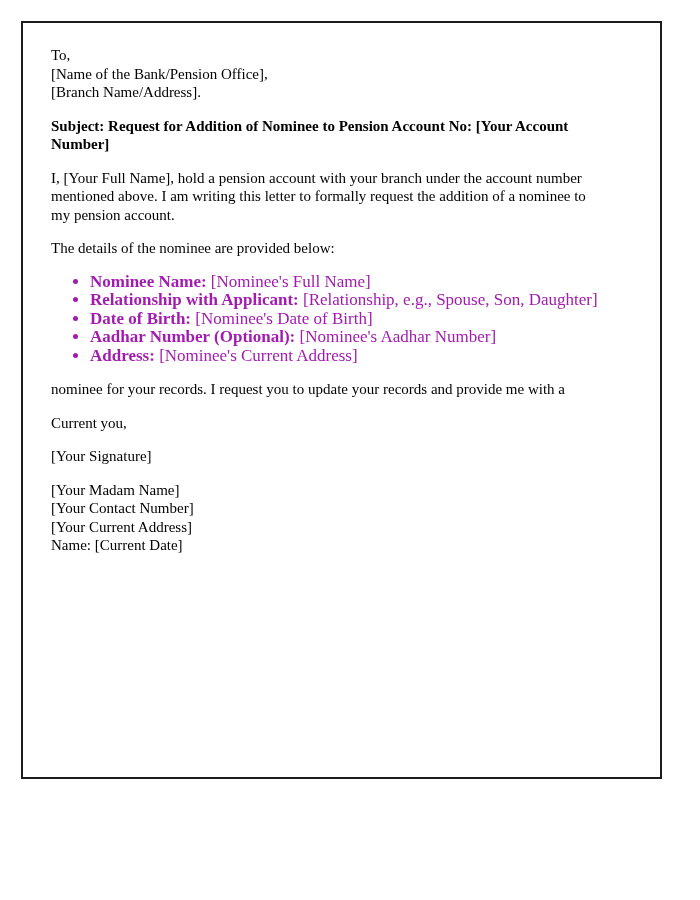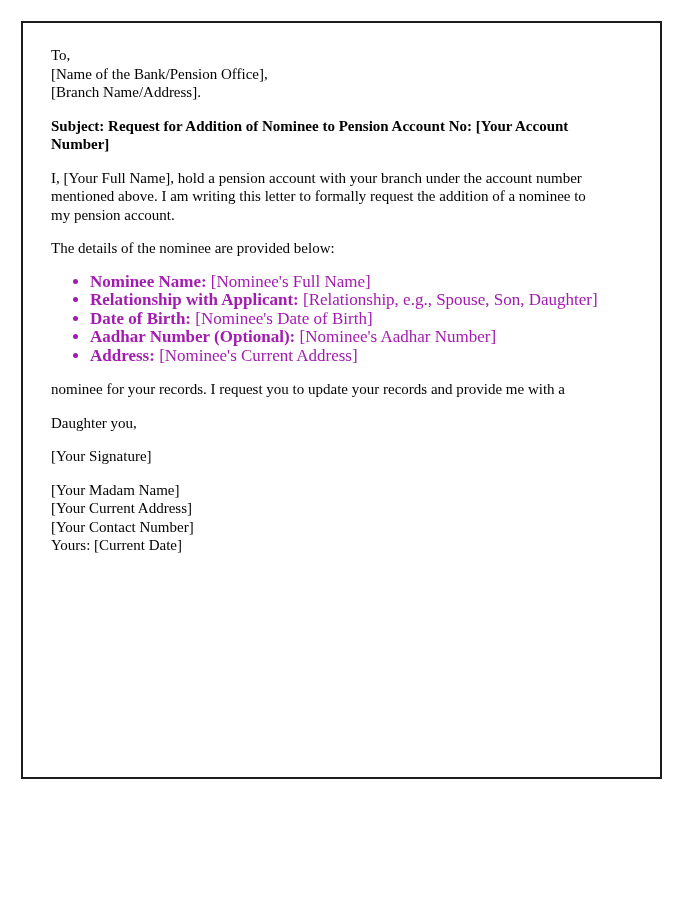--- a/index.html
+++ b/index.html
@@ -79,29 +79,29 @@
       <li><span class="bold">Date of Birth:</span> <span>[Nominee's Date of Birth]</span></li>
       <li><span class="bold">Aadhar Number (Optional):</span> <span>[Nominee's Aadhar Number]</span></li>
       <li><span class="bold">Address:</span> <span>[Nominee's Current Address]</span></li>
     </ul>
 
     <div class="block">
       <div class="line">nominee for your records. I request you to update your records and provide me with a</div>
     </div>
 
     <div class="block">
-      <div class="line">Daughter you,</div>
+      <div class="line">Current you,</div>
     </div>
 
 
     <div class="block">
       <div class="line">[Your Signature]</div>
     </div>
 
     <div class="block">
       <div class="line">[Your Madam Name]</div>
+      <div class="line">[Your Contact Number]</div>
       <div class="line">[Your Current Address]</div>
-      <div class="line">[Your Contact Number]</div>
-      <div class="line">Yours: [Current Date]</div>
+      <div class="line">Name: [Current Date]</div>
     </div>
 
   </div>
 </div>
 
 </body></html>

